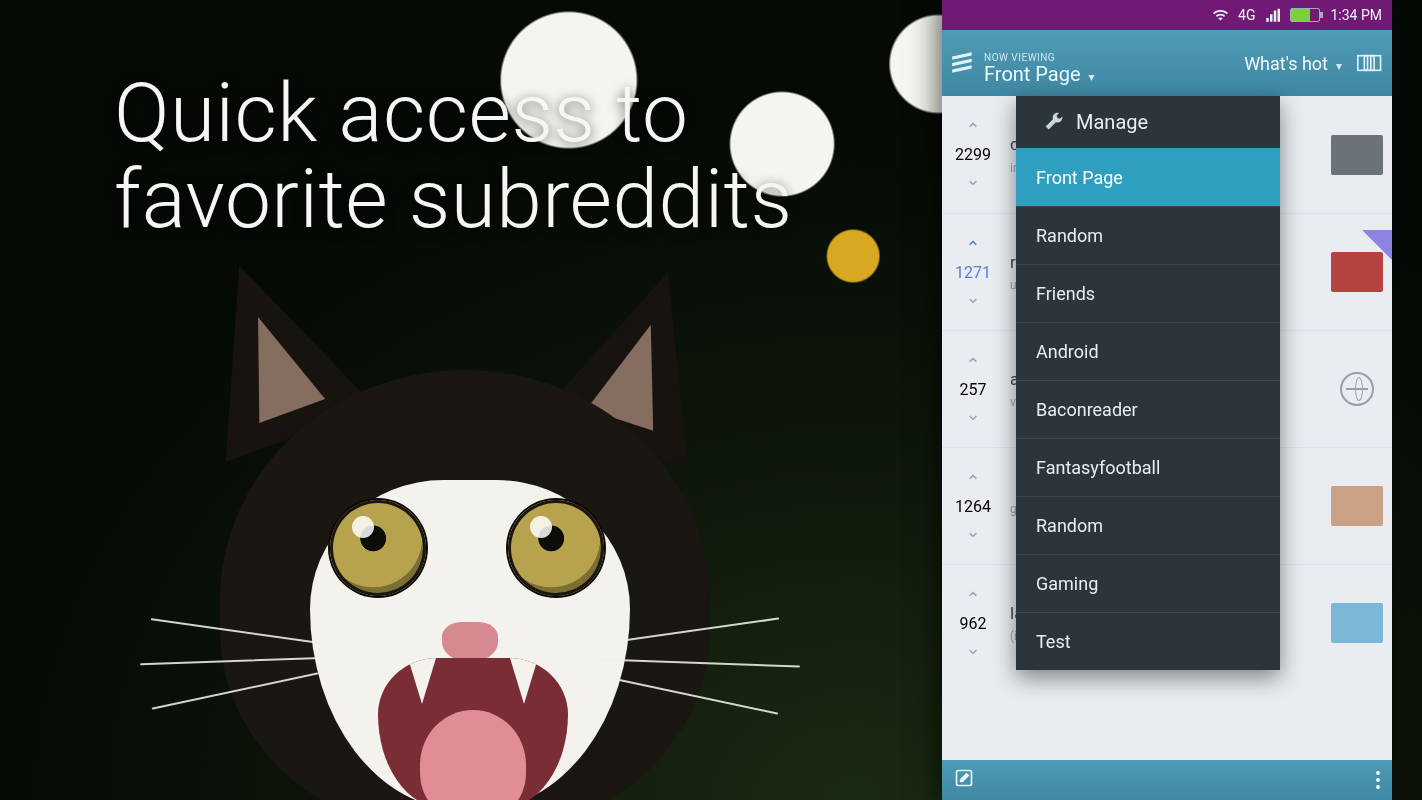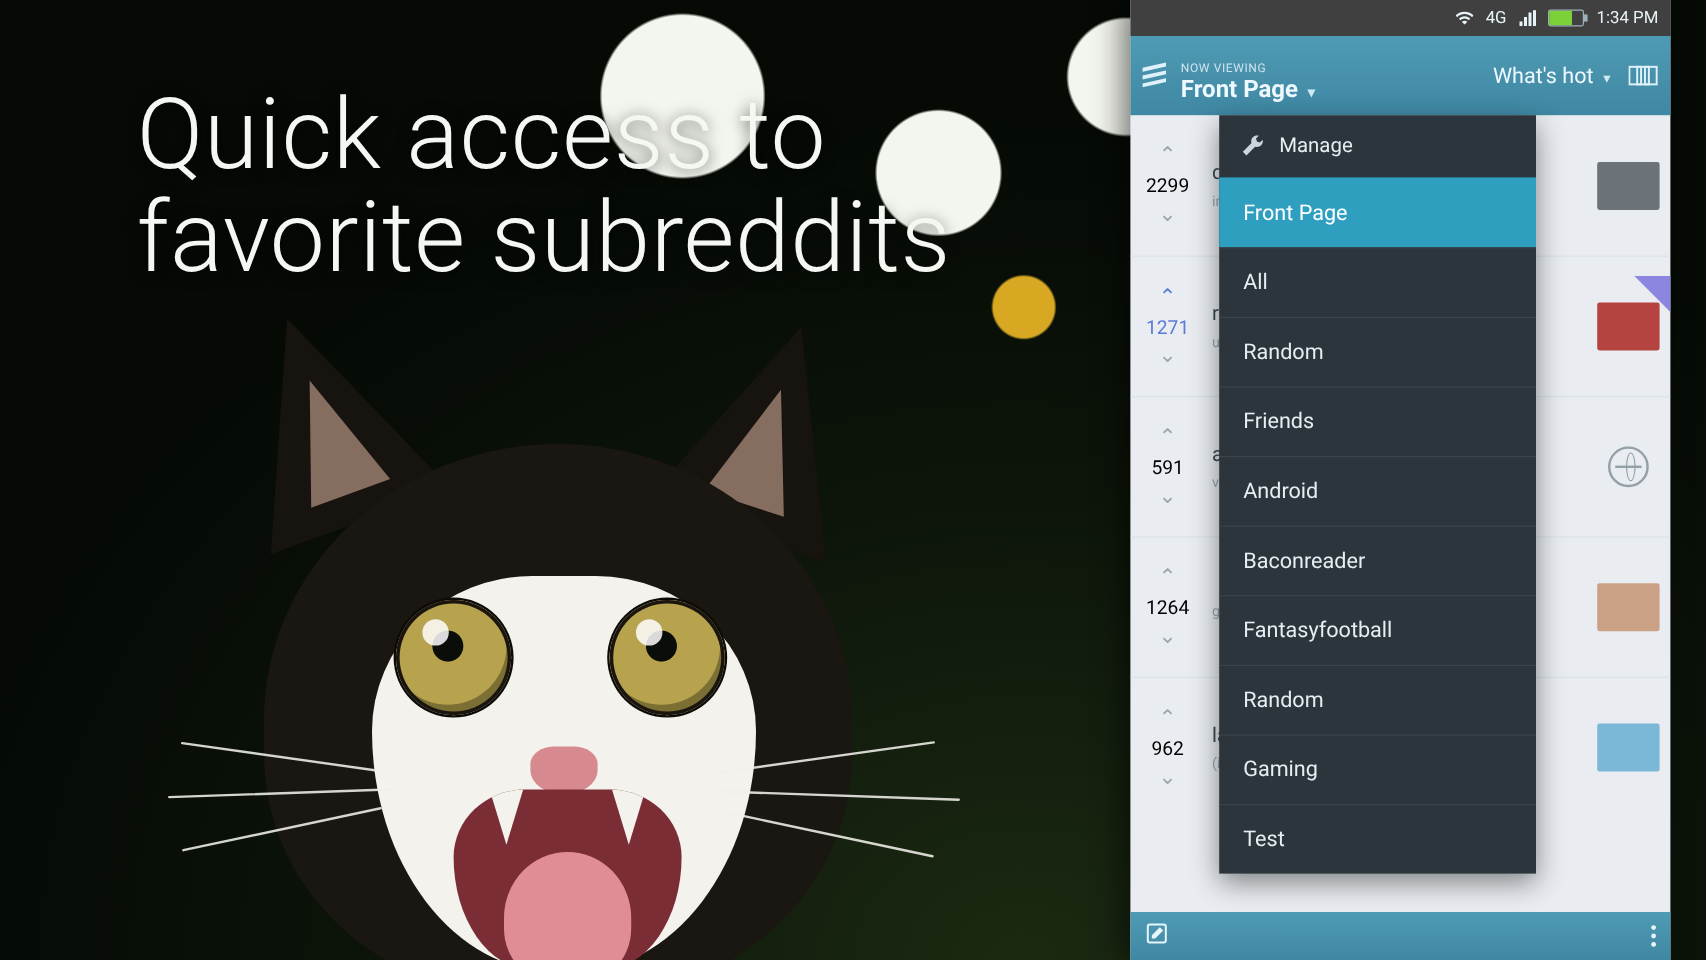--- a/index.html
+++ b/index.html
@@ -36,29 +36,29 @@
     .tongue{position:absolute;left:42px;top:52px;width:106px;height:110px;background:#e18d96;border-radius:50% 50% 42% 42%;}
     .fang{position:absolute;top:0;width:0;height:0;border-left:14px solid transparent;border-right:14px solid transparent;border-top:46px solid #f4f2ec;}
     .fang.l{left:30px;} .fang.r{right:30px;}
     .whisker{position:absolute;height:2px;background:rgba(240,240,235,.88);border-radius:2px;}
 
     
     .phone{
       position:absolute;right:30px;top:0;width:450px;height:800px;
       background:#e9edf1;box-shadow:-6px 0 24px rgba(0,0,0,.55);color:#384650;
     }
-    .statusbar{height:30px;background:#404040;display:flex;align-items:center;justify-content:flex-end;gap:10px;padding:0 10px;color:#e8f3f7;font-size:14px;}
+    .statusbar{height:30px;background:#701a75;display:flex;align-items:center;justify-content:flex-end;gap:10px;padding:0 10px;color:#e8f3f7;font-size:14px;}
     .statusbar svg{height:15px;fill:#e8f3f7;}
     .bat{width:30px;height:14px;border:1.5px solid #9bb0b9;border-radius:2px;position:relative;display:inline-block;}
     .bat::after{content:"";position:absolute;right:-4px;top:3px;width:3px;height:6px;background:#9bb0b9;}
     .bat i{display:block;height:100%;width:65%;background:#7bd137;}
     .appbar{height:66px;background:linear-gradient(#4f9ab4,#3f88a3);display:flex;align-items:center;color:#eef9ff;position:relative;}
     .appbar .logo{width:42px;display:flex;justify-content:center;}
     .appbar .now{font-size:10px;opacity:.8;letter-spacing:.5px;margin-top:12px;}
-    .appbar .fp{font-size:20px;font-weight:700;}
+    .appbar .fp{font-size:20px;font-weight:400;}
     .appbar .col{display:flex;flex-direction:column;justify-content:center;line-height:1.15;}
     .appbar .tri{margin-left:8px;color:#cfe9f3;font-size:12px;}
     .appbar .sort{margin-left:auto;font-size:18px;padding-right:6px;}
     .appbar .tabsicon{width:44px;display:flex;justify-content:center;}
     .feed{position:relative;height:calc(100% - 96px - 40px);overflow:hidden;}
     .row{display:flex;height:117px;border-top:1px solid #dbe2e8;}
     .row:first-child{border-top:none;}
     .votes{width:62px;display:flex;flex-direction:column;align-items:center;justify-content:center;color:#9aa6ad;font-size:16px;}
     .votes .num{color:#000000;margin:6px 0;}
     .votes.up .arr.up, .votes.up .num{color:#5b7bd6;}
@@ -74,21 +74,21 @@
     .globe::after{top:3px;bottom:3px;left:13px;width:6px;border-radius:50%;}
     .bottombar{position:absolute;left:0;right:0;bottom:0;height:40px;background:linear-gradient(#4f9ab4,#3f88a3);display:flex;justify-content:space-between;align-items:center;padding:0 12px;}
     .bottombar .compose{color:#e8f6fc;font-size:18px;}
     .bottombar .dots{display:flex;flex-direction:column;gap:3px;}
     .bottombar .dots i{width:4px;height:4px;background:#e8f6fc;border-radius:50%;}
 
     .dropdown{
       position:absolute;left:74px;top:96px;width:264px;background:#2b353b;color:#e5eef3;
       box-shadow:0 8px 22px rgba(0,0,0,.45);
     }
-    .dropdown .manage{display:flex;align-items:center;gap:12px;height:52px;padding:0 18px;font-size:17px;}
+    .dropdown .manage{display:flex;align-items:center;gap:12px;height:52px;padding:0 28px;font-size:20px;}
     .dropdown .item{height:58px;display:flex;align-items:center;padding:0 20px;font-size:18px;border-top:1px solid #3a454c;}
     .dropdown .item.selected{background:#2f9fc0;border-top-color:#2f9fc0;color:#fff;}
     .ribbon{position:absolute;right:0;top:230px;width:0;height:0;border-top:30px solid #8d86e0;border-left:30px solid transparent;}
   </style>
 </head>
 <body>
 
 <div class="stage">
   <div class="headline">
     <span>Quick access to</span><br>
@@ -183,21 +183,21 @@
             <div class="title">rs emy</div>
             <div class="sub">ur.com)</div>
           </div>
           <div class="thumb">
             <div class="img" style="background: rgb(181, 67, 63);"></div>
           </div>
         </div>
         <div class="row">
           <div class="votes">
             <span class="arr up">⌃</span>
-            <span class="num">591</span>
+            <span class="num">257</span>
             <span class="arr dn">⌄</span>
           </div>
           <div class="body">
             <div class="title">ake Test</div>
             <div class="sub">vs.</div>
           </div>
           <div class="thumb">
             <div class="globe"></div>
           </div>
         </div>
@@ -233,21 +233,20 @@
     <div class="ribbon"></div>
 
     <div class="dropdown" id="dropdown">
       <div class="manage">
         <svg width="20" height="20" viewBox="0 0 24 24" fill="#c9d6dd">
             <path d="M22 6.9c0-.6-.1-1.1-.2-1.6l-2.7 2.7-3-.9-.9-3 2.7-2.7C17.3 1.1 16.8 1 16.2 1 13 1 10.4 3.6 10.4 6.8c0 .7.1 1.3.3 1.9L2 17.4 5.6 21l8.7-8.7c.6.2 1.2.3 1.9.3 3.2 0 5.8-2.6 5.8-5.7z"></path>
           </svg>
         <span>Manage</span>
       </div>
     <div class="item selected">Front Page</div>
-        <div class="item">All</div>
         <div class="item">Random</div>
         <div class="item">Friends</div>
         <div class="item">Android</div>
         <div class="item">Baconreader</div>
         <div class="item">Fantasyfootball</div>
         <div class="item">Random</div>
         <div class="item">Gaming</div>
         <div class="item">Test</div>
       </div>
 

